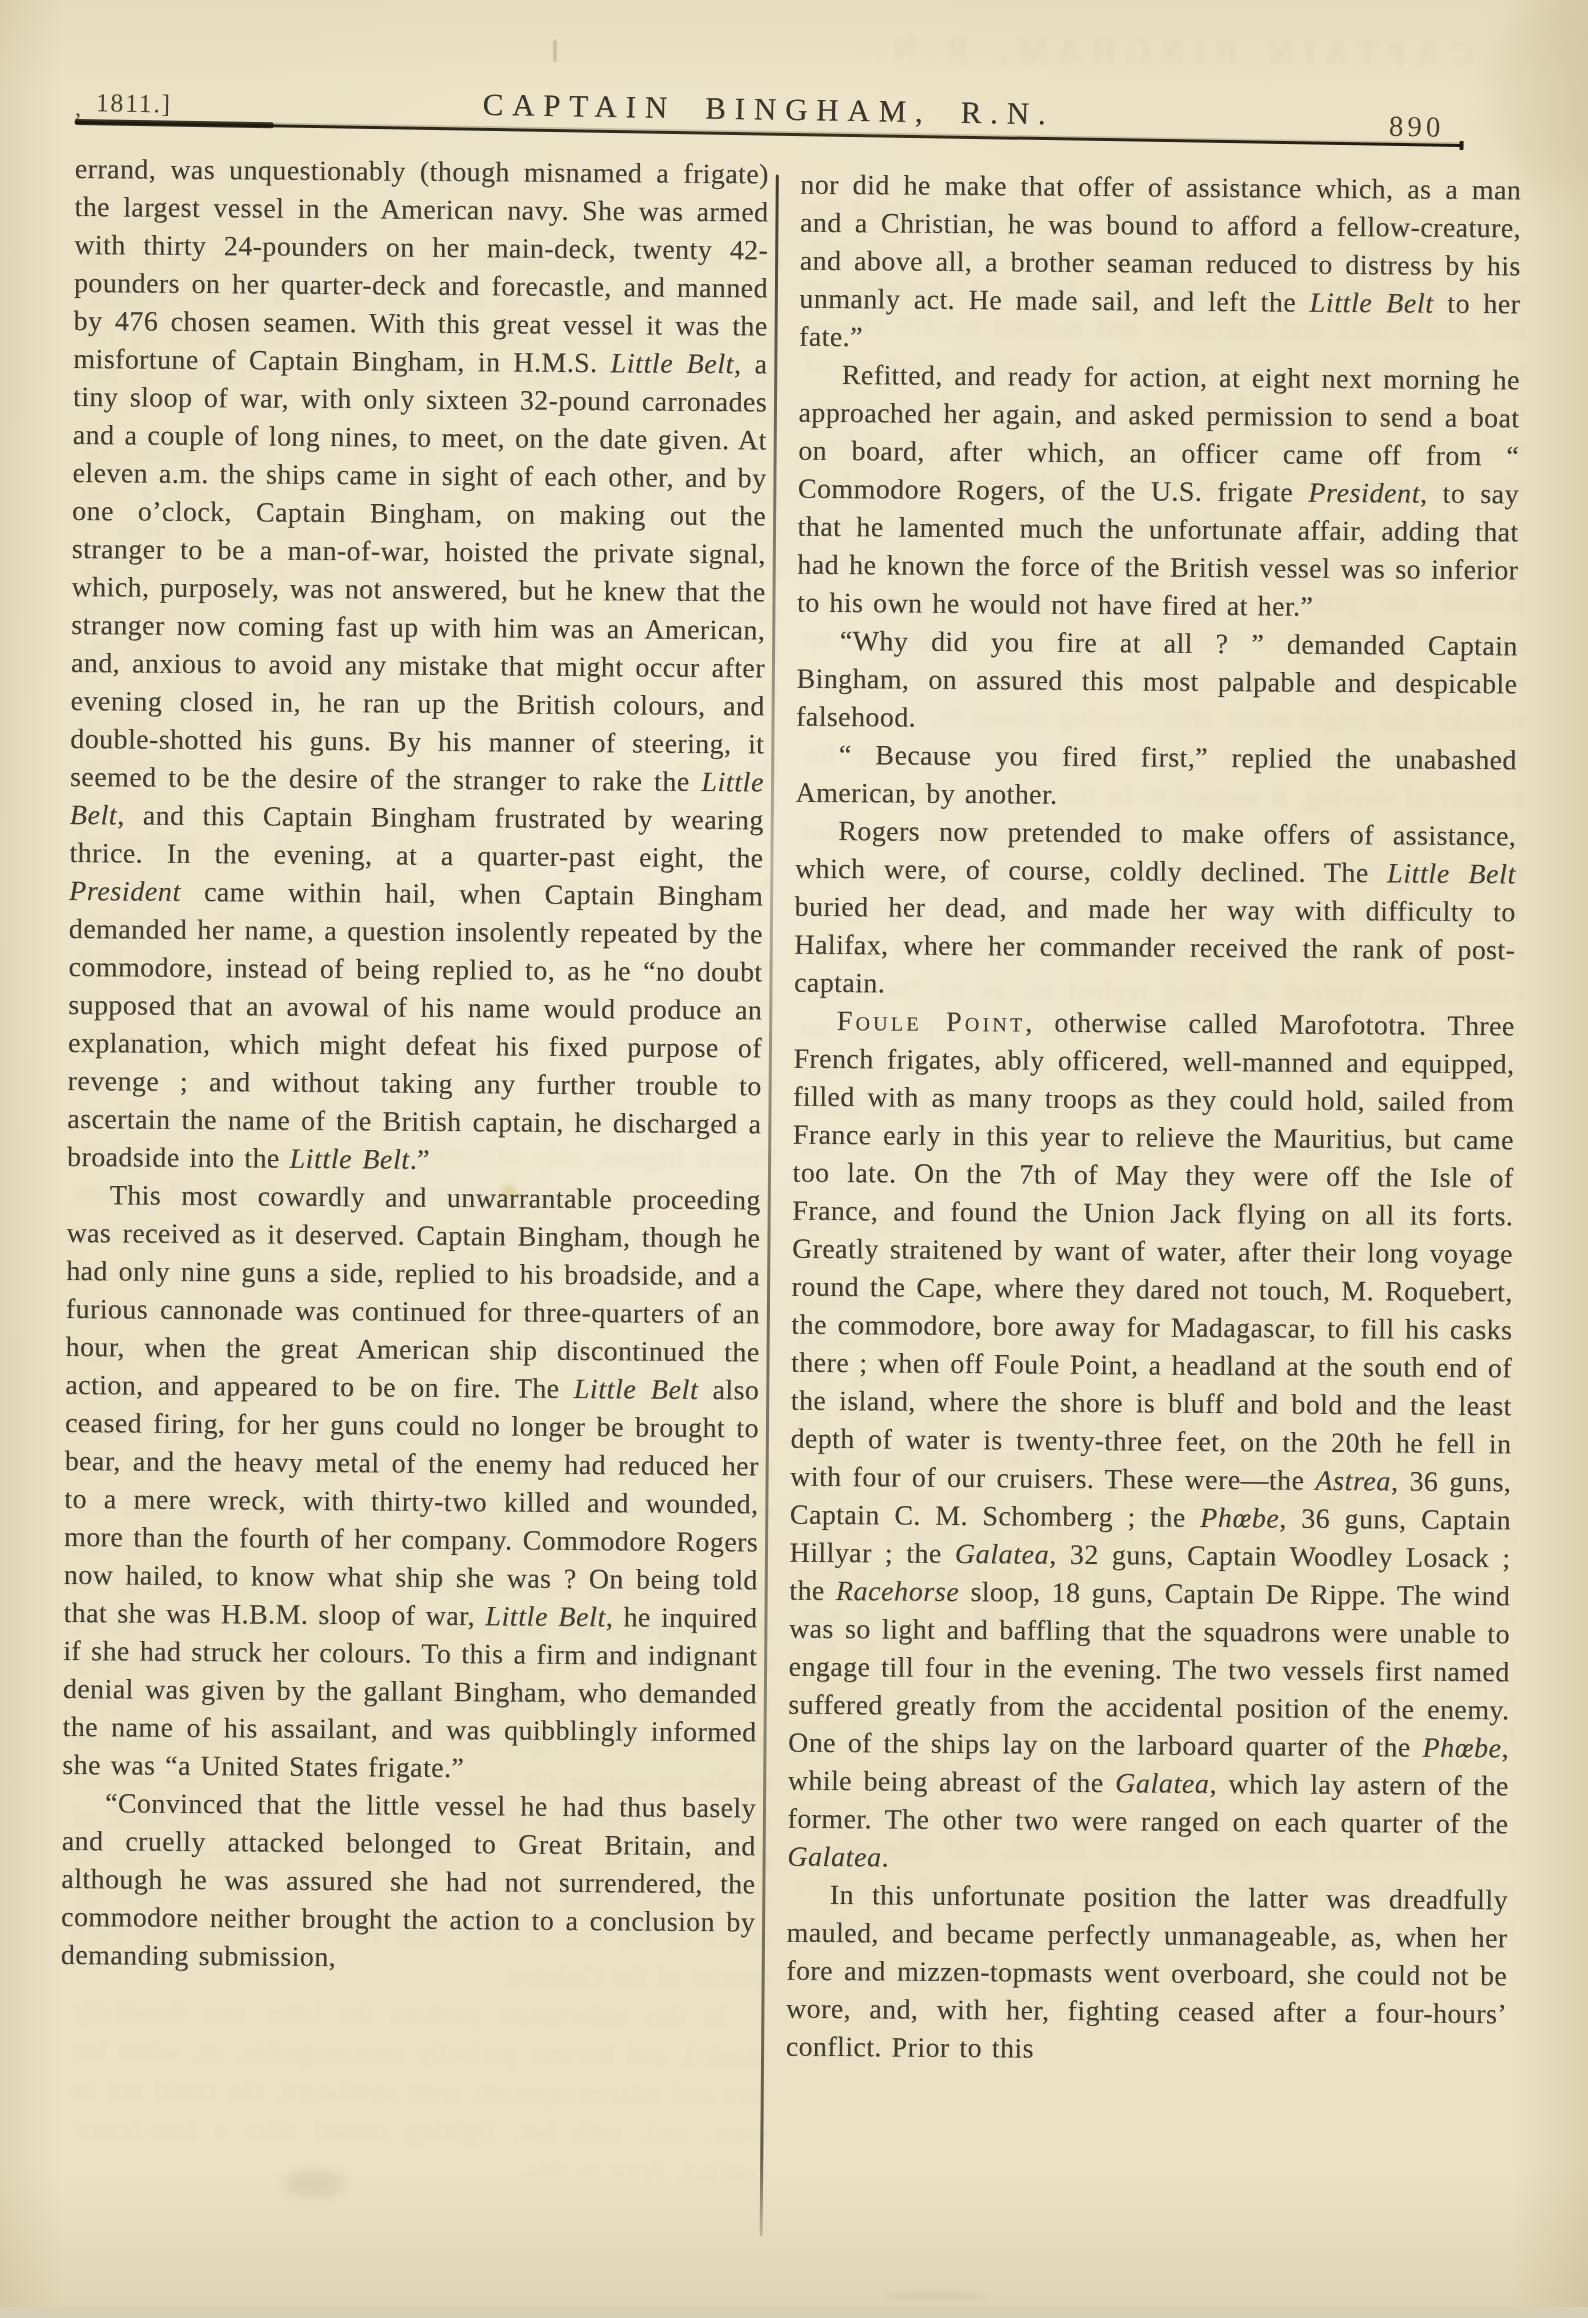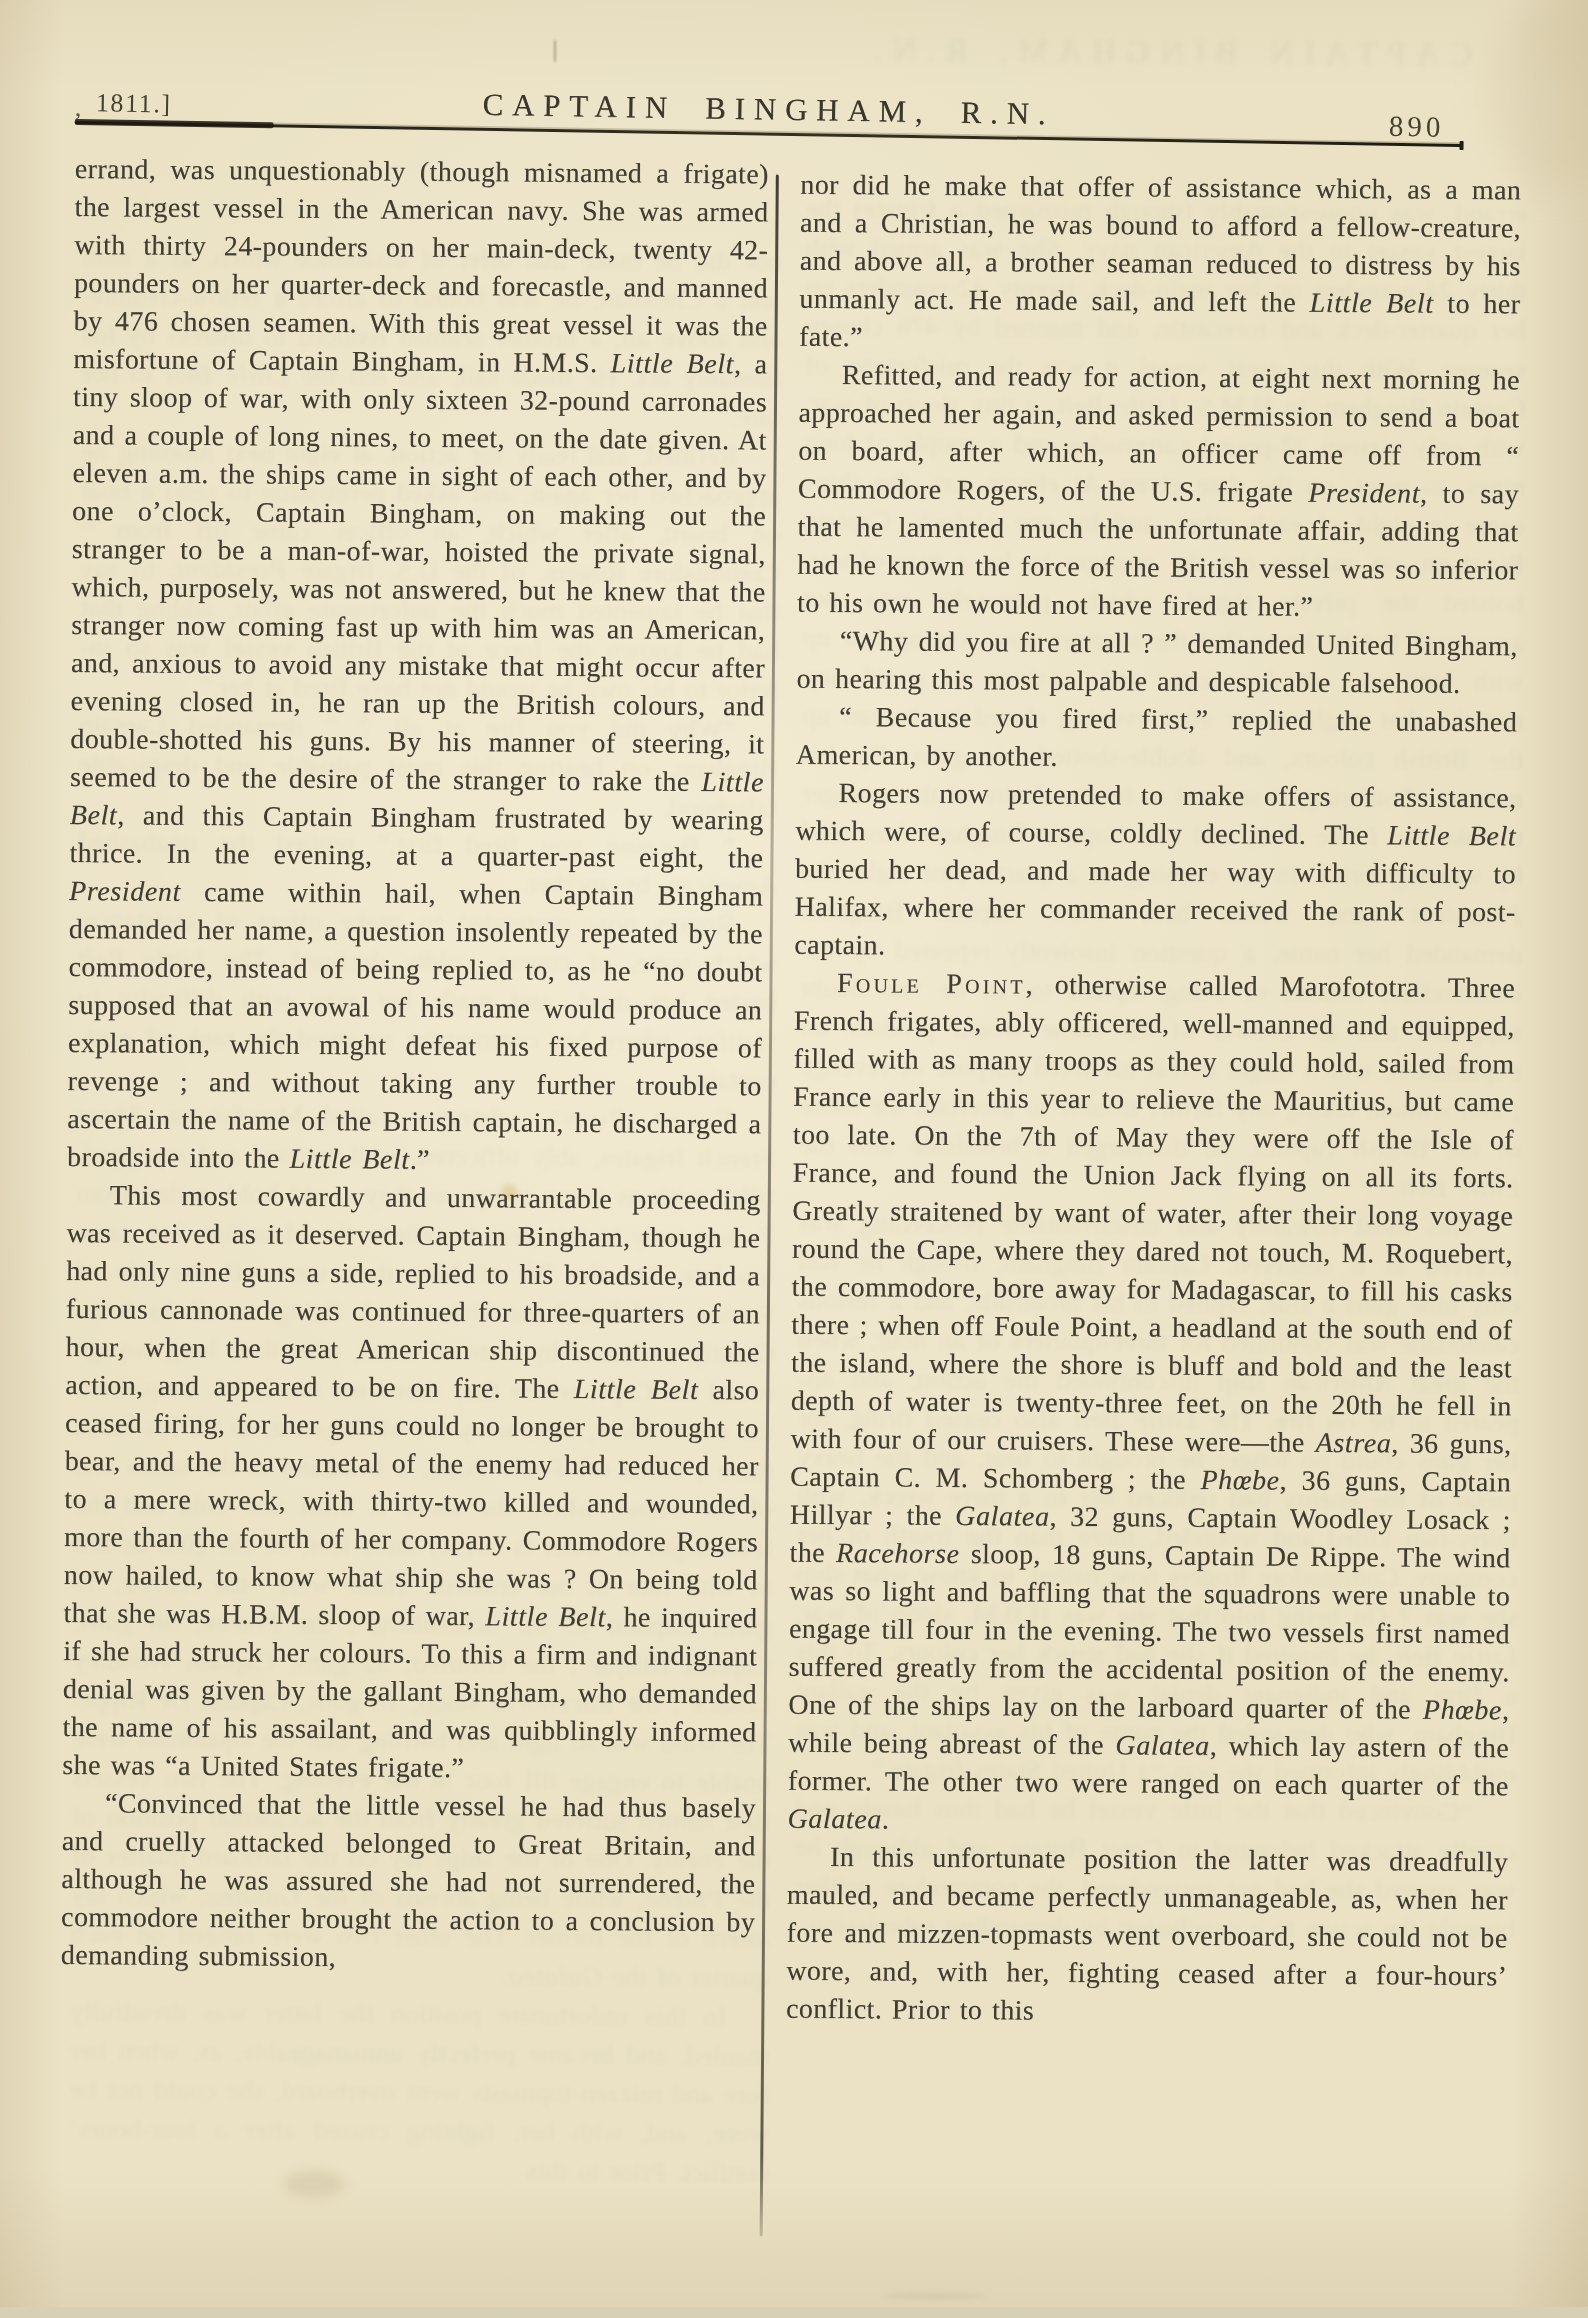--- a/index.html
+++ b/index.html
@@ -137,21 +137,21 @@
   <div class="cols">
     <div class="col left" id="col-left">
         <p class="para"><span>errand, was unquestionably (though misnamed a frigate) the largest vessel in the American navy. She was armed with thirty 24-pounders on her main-deck, twenty 42-pounders on her quarter-deck and forecastle, and manned by 476 chosen seamen. With this great vessel it was the misfortune of Captain Bingham, in H.M.S. </span><span class="ital">Little Belt</span><span>, a tiny sloop of war, with only sixteen 32-pound carron­ades and a couple of long nines, to meet, on the date given. At eleven a.m. the ships came in sight of each other, and by one o’clock, Captain Bing­ham, on making out the stranger to be a man-of-war, hoisted the private signal, which, purposely, was not answered, but he knew that the stranger now coming fast up with him was an American, and, anxious to avoid any mistake that might occur after evening closed in, he ran up the British colours, and double-shotted his guns. By his manner of steering, it seemed to be the desire of the stranger to rake the </span><span class="ital">Little Belt</span><span>, and this Cap­tain Bingham frustrated by wearing thrice. In the evening, at a quarter-past eight, the </span><span class="ital">President</span><span> came within hail, when Captain Bingham demanded her name, a question insolently repeated by the com­modore, instead of being replied to, as he “no doubt supposed that an avowal of his name would produce an explanation, which might defeat his fixed purpose of revenge ; and without taking any further trouble to ascertain the name of the British captain, he discharged a broadside into the </span><span class="ital">Little Belt</span><span>.”</span></p>
         <p class="para indent"><span>This most cowardly and unwarrantable proceed­ing was received as it deserved. Captain Bingham, though he had only nine guns a side, replied to his broadside, and a furious cannonade was continued for three-quarters of an hour, when the great American ship discontinued the action, and ap­peared to be on fire. The </span><span class="ital">Little Belt</span><span> also ceased firing, for her guns could no longer be brought to bear, and the heavy metal of the enemy had re­duced her to a mere wreck, with thirty-two killed and wounded, more than the fourth of her com­pany. Commodore Rogers now hailed, to know what ship she was ? On being told that she was H.B.M. sloop of war, </span><span class="ital">Little Belt</span><span>, he inquired if she had struck her colours. To this a firm and indignant denial was given by the gallant Bingham, who demanded the name of his assailant, and was quibblingly informed she was “a United States frigate.”</span></p>
         <p class="para indent"><span>“Convinced that the little vessel he had thus basely and cruelly attacked belonged to Great Britain, and although he was assured she had not surrendered, the commodore neither brought the action to a conclusion by demanding submission,</span></p>
       </div>
     <div class="divider"></div>
     <div class="col right" id="col-right">
         <p class="para"><span>nor did he make that offer of assistance which, as a man and a Christian, he was bound to afford a fellow-creature, and above all, a brother seaman re­duced to distress by his unmanly act. He made sail, and left the </span><span class="ital">Little Belt</span><span> to her fate.”</span></p>
         <p class="para indent"><span>Refitted, and ready for action, at eight next morning he approached her again, and asked per­mission to send a boat on board, after which, an officer came off from “ Commodore Rogers, of the U.S. frigate </span><span class="ital">President</span><span>, to say that he lamented much the unfortunate affair, adding that had he known the force of the British vessel was so in­ferior to his own he would not have fired at her.”</span></p>
-        <p class="para indent"><span>“Why did you fire at all ? ” demanded United Bingham, on hearing this most palpable and de­spicable falsehood.</span></p>
+        <p class="para indent"><span>“Why did you fire at all ? ” demanded Captain Bingham, on assured this most palpable and de­spicable falsehood.</span></p>
         <p class="para indent"><span>“ Because you fired first,” replied the unabashed American, by another.</span></p>
         <p class="para indent"><span>Rogers now pretended to make offers of assist­ance, which were, of course, coldly declined. The </span><span class="ital">Little Belt</span><span> buried her dead, and made her way with difficulty to Halifax, where her commander received the rank of post-captain.</span></p>
         <p class="para indent"><span class="smallcaps">Foule Point</span><span>, otherwise called Marofototra. Three French frigates, ably officered, well-manned and equipped, filled with as many troops as they could hold, sailed from France early in this year to relieve the Mauritius, but came too late. On the 7th of May they were off the Isle of France, and found the Union Jack flying on all its forts. Greatly straitened by want of water, after their long voyage round the Cape, where they dared not touch, M. Roquebert, the commodore, bore away for Madagascar, to fill his casks there ; when off Foule Point, a headland at the south end of the island, where the shore is bluff and bold and the least depth of water is twenty-three feet, on the 20th he fell in with four of our cruisers. These were—the </span><span class="ital">Astrea</span><span>, 36 guns, Captain C. M. Schom­berg ; the </span><span class="ital">Phœbe</span><span>, 36 guns, Captain Hillyar ; the </span><span class="ital">Galatea</span><span>, 32 guns, Captain Woodley Losack ; the </span><span class="ital">Racehorse</span><span> sloop, 18 guns, Captain De Rippe. The wind was so light and baffling that the squadrons were unable to engage till four in the evening. The two vessels first named suffered greatly from the accidental position of the enemy. One of the ships lay on the larboard quarter of the </span><span class="ital">Phœbe</span><span>, while being abreast of the </span><span class="ital">Galatea</span><span>, which lay astern of the former. The other two were ranged on each quarter of the </span><span class="ital">Galatea</span><span>.</span></p>
         <p class="para indent"><span>In this unfortunate position the latter was dread­fully mauled, and became perfectly unmanageable, as, when her fore and mizzen-topmasts went over­board, she could not be wore, and, with her, fight­ing ceased after a four-hours’ conflict. Prior to this</span></p>
       </div>
   </div>
 
 </div>
 
 

